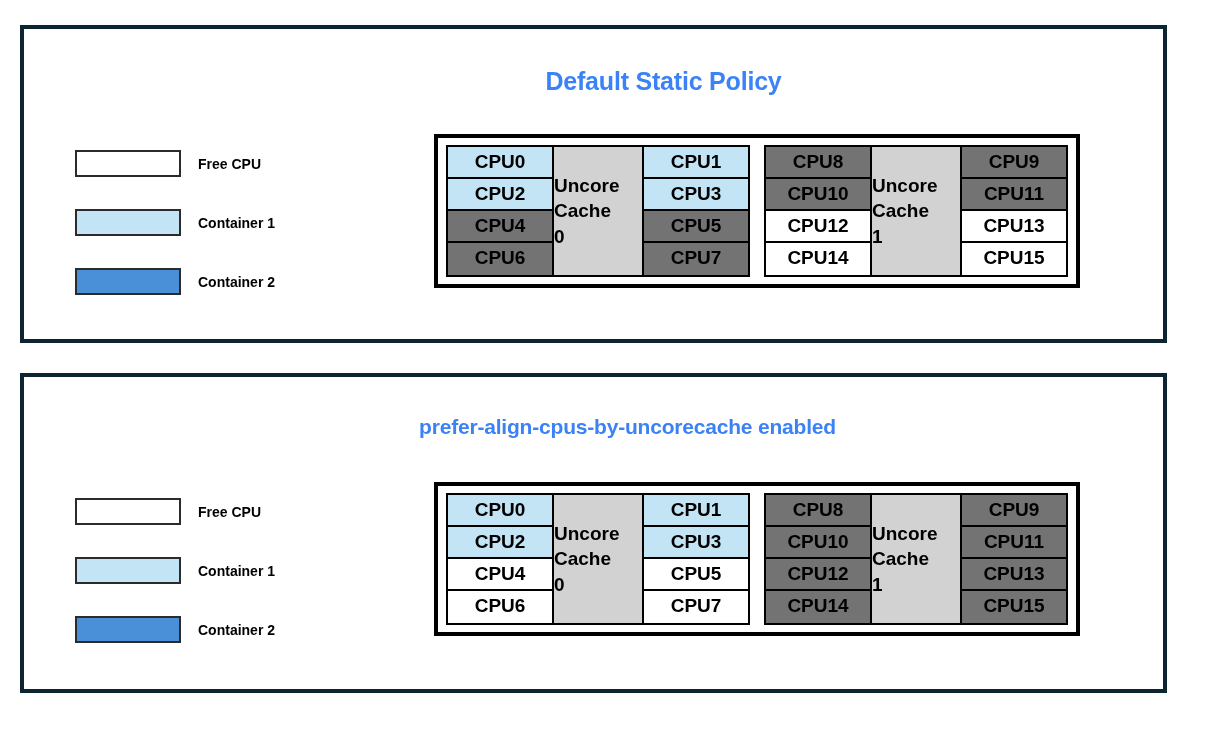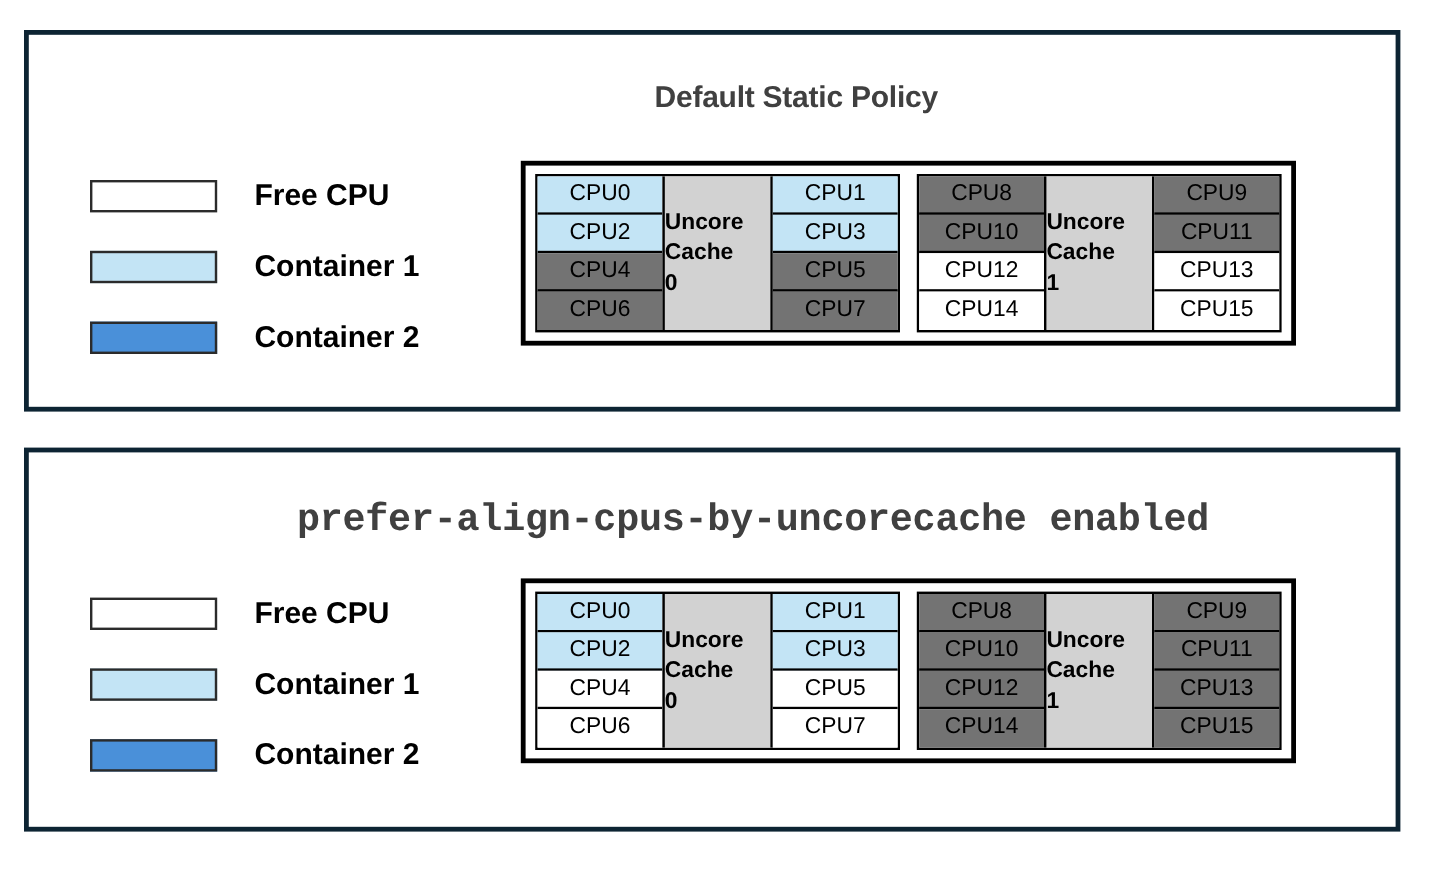--- a/index.html
+++ b/index.html
@@ -26,47 +26,47 @@
   #panel-0 { top: 25px;  height: 318px; }
   #panel-1 { top: 373px; height: 320px; }
 
   .panel-title {
     position: absolute;
     top: 38px;
     left: 0;
     right: 0;
     text-align: center;
     font-weight: bold;
-    color: #404040;
+    color: #3b82f6;
     letter-spacing: -0.2px;
   }
   #panel-0 .panel-title { font-size: 25px; padding-left: 140px; }
-  #panel-1 .panel-title { font-size: 32px; padding-left: 68px; font-family: Liberation Mono, monospace; }
+  #panel-1 .panel-title { font-size: 21px; padding-left: 68px; }
 
   
   .legend {
     position: absolute;
     left: 51px;
     top: 105px;
   }
   .legend-row {
     display: flex;
     align-items: center;
     height: 59px;
   }
   .legend-swatch {
     width: 106px;
     height: 27px;
     border: 2px solid #2b2b2b;
     box-sizing: border-box;
     flex: 0 0 auto;
   }
   .legend-label {
-    margin-left: 31px;
-    font-size: 25px;
+    margin-left: 17px;
+    font-size: 14px;
     font-weight: bold;
     color: #000000;
     white-space: nowrap;
   }
 
   
   .diagram {
     position: absolute;
     top: 105px;
     left: 410px;
@@ -86,21 +86,21 @@
   .cpu-col {
     display: flex;
     flex-direction: column;
     width: 104px;
   }
   .cpu-cell {
     height: 32px;
     line-height: 30px;
     text-align: center;
     font-size: 19px;
-    font-weight: normal;
+    font-weight: bold;
     color: #000000;
     border-bottom: 2px solid #000000;
     box-sizing: border-box;
     background: #ffffff;
   }
   .cpu-cell:last-child { border-bottom: none; }
   .cpu-cell.c1 { background: #c3e4f5; }
   .cpu-cell.c2 { background: #737373; }
   .cpu-cell.free { background: #ffffff; }
 

